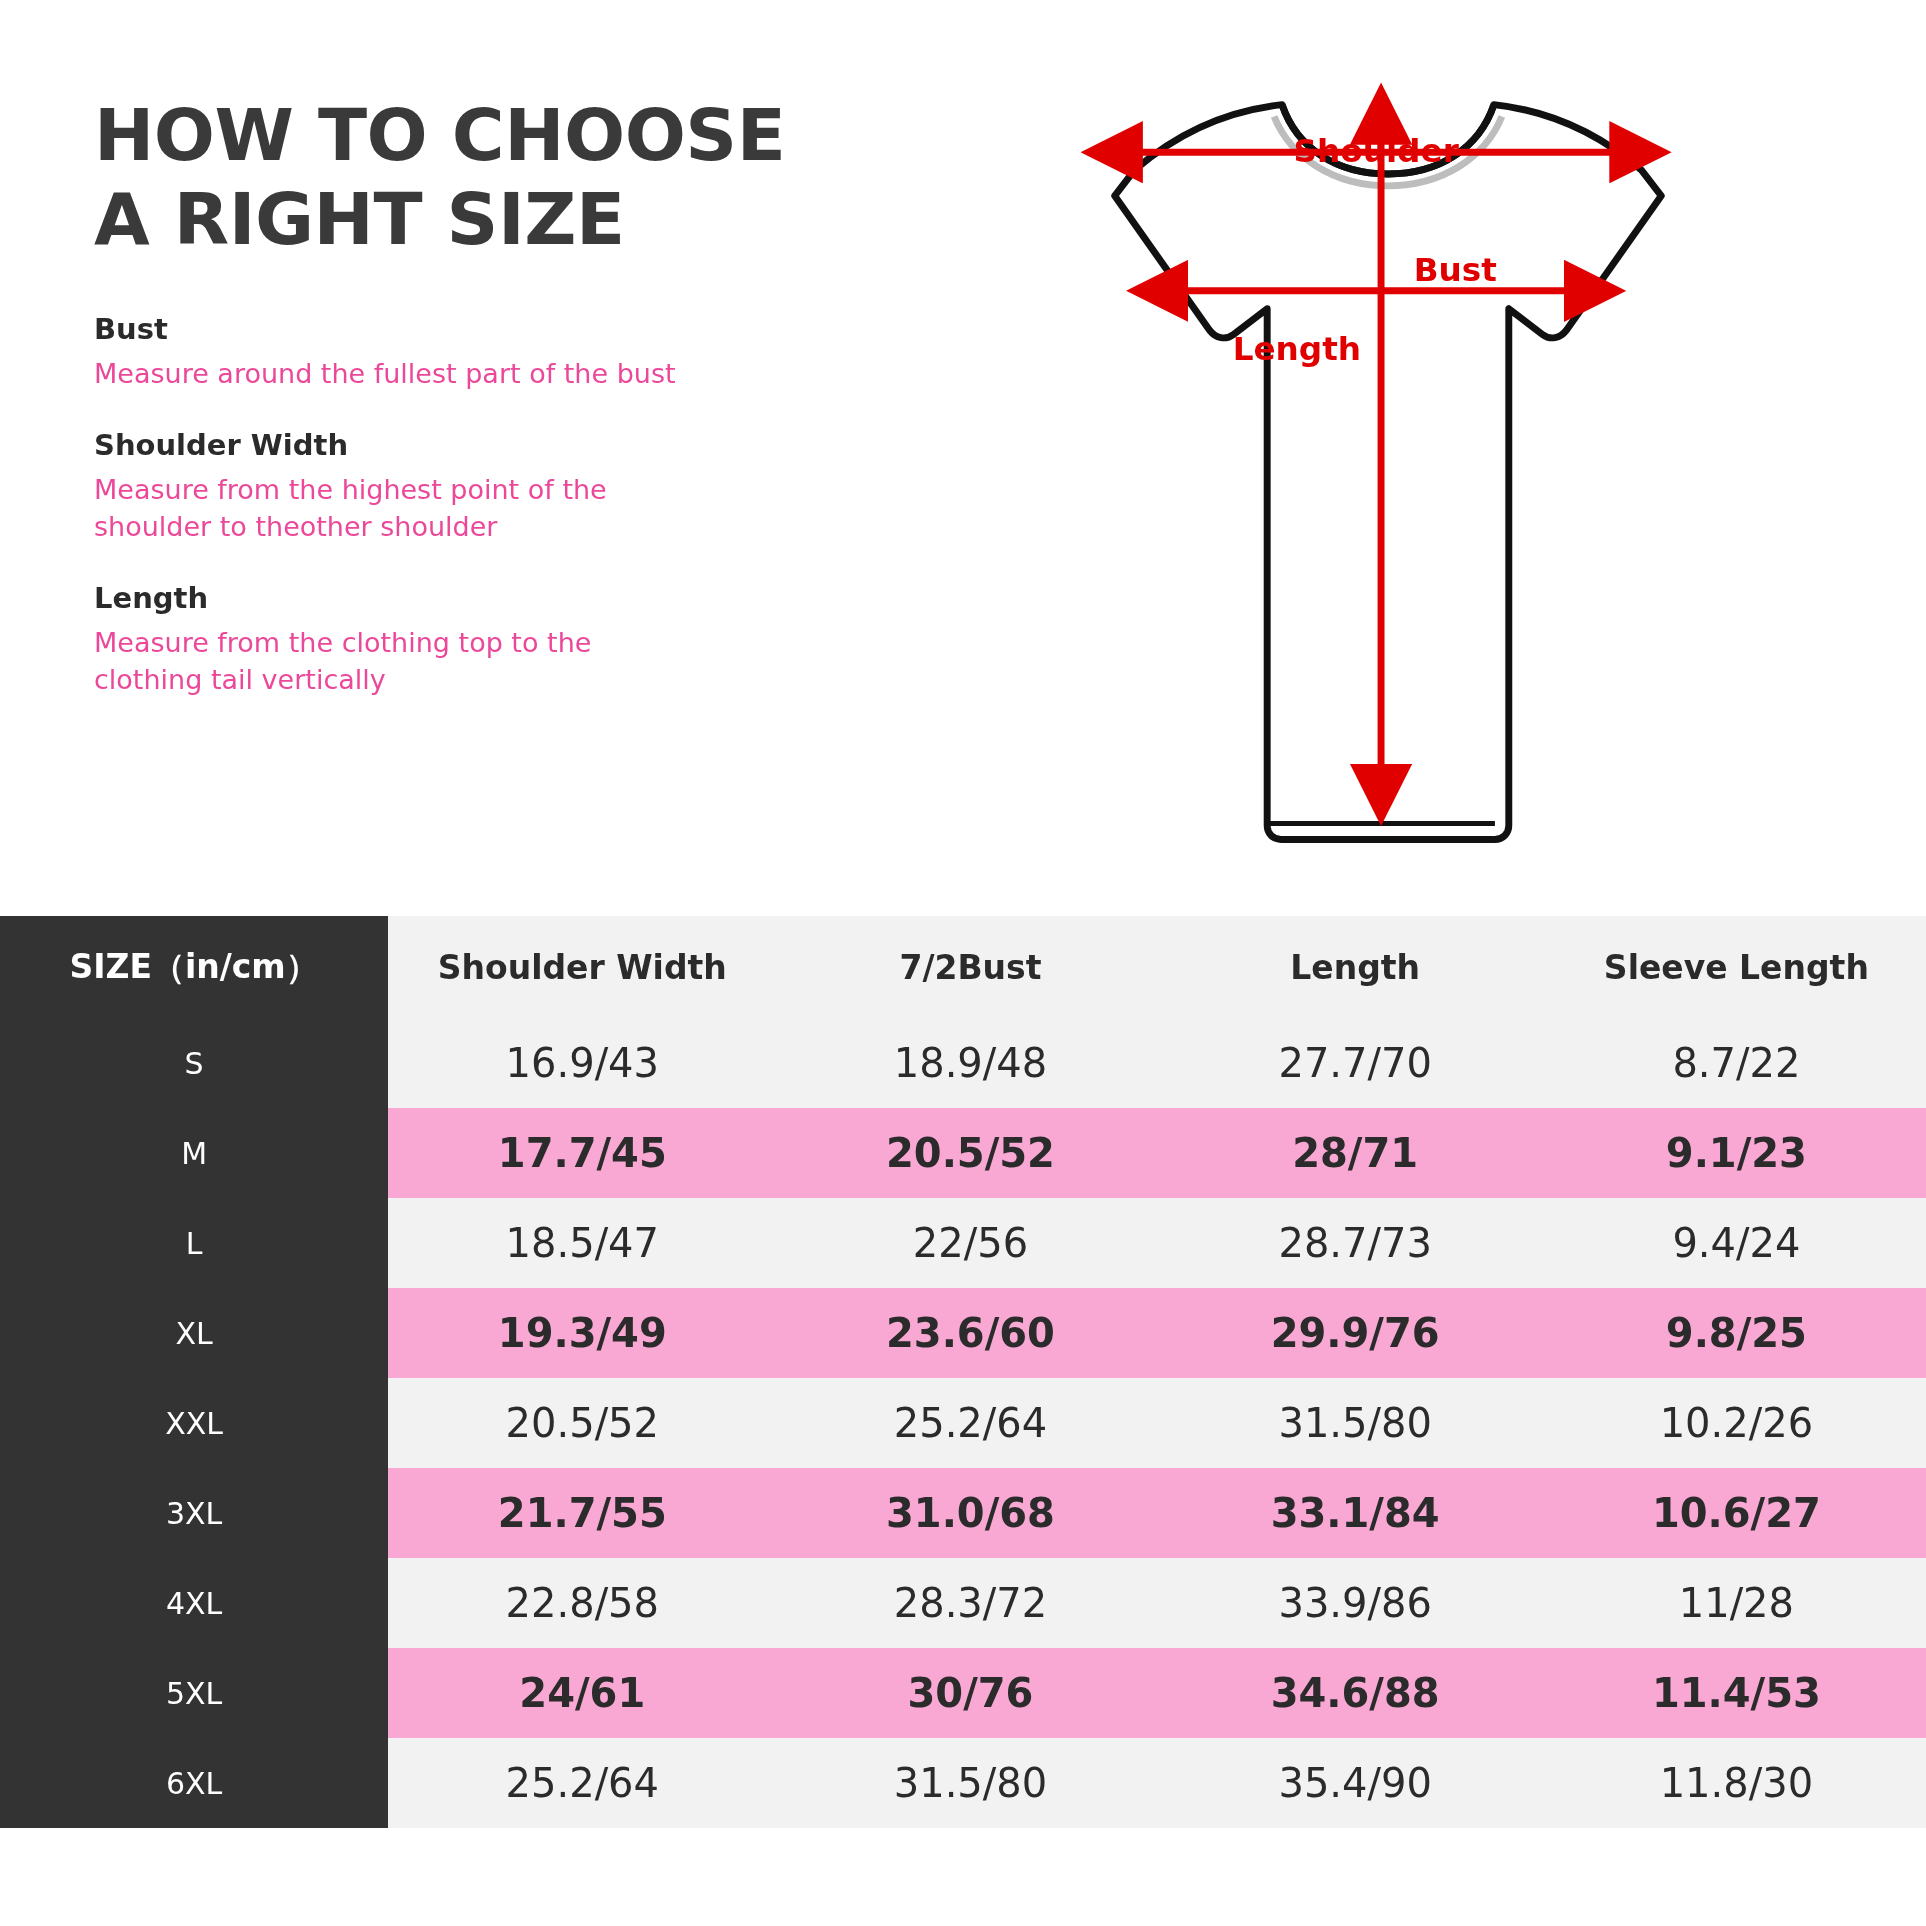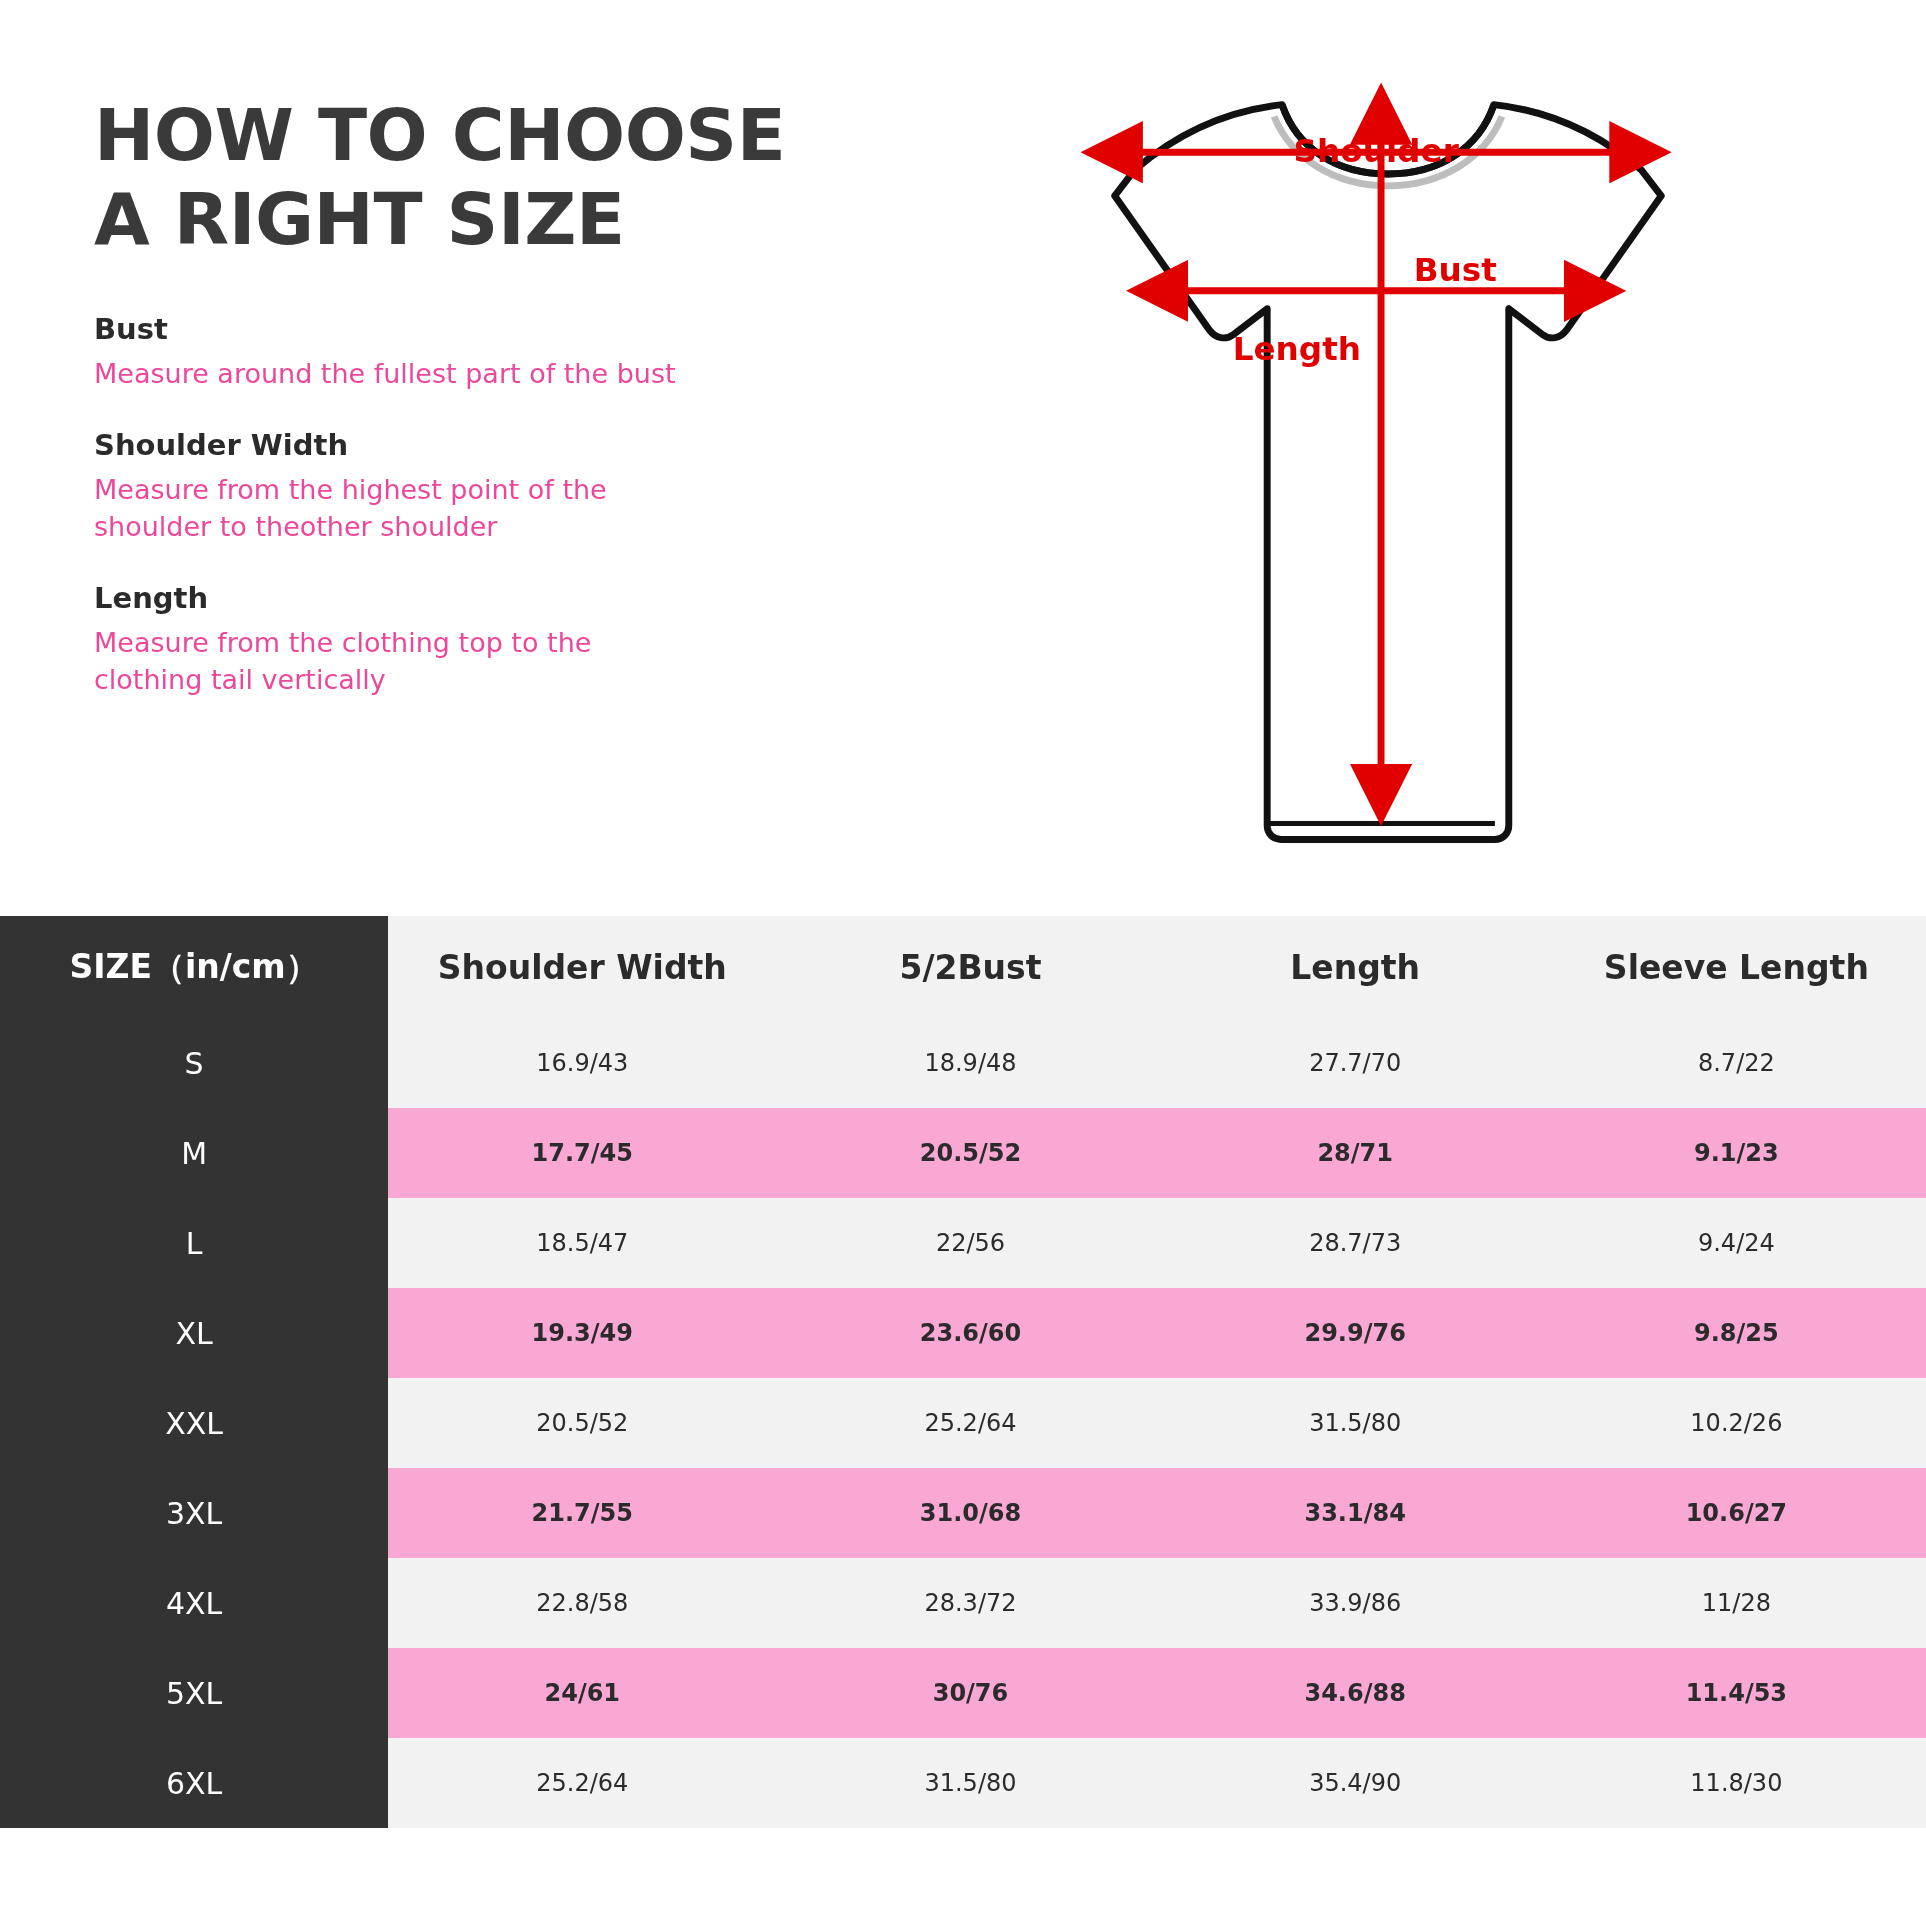--- a/index.html
+++ b/index.html
@@ -84,21 +84,21 @@
   }
   table.size-table col.c0 { width: 388px; }
   table.size-table col.c1 { width: 388px; }
   table.size-table col.c2 { width: 388px; }
   table.size-table col.c3 { width: 381px; }
   table.size-table col.c4 { width: 381px; }
 
   table.size-table th, table.size-table td {
     text-align: center;
     vertical-align: middle;
-    font-size: 24px;
+    font-size: 40px;
     color: #2b2b2b;
     height: 90px;
     padding: 0;
   }
   table.size-table thead th {
     font-weight: bold;
     font-size: 33px;
     height: 102px;
     background: #f2f2f2;
   }
@@ -208,21 +208,21 @@
         <col class="c0">
           <col class="c1">
           <col class="c2">
           <col class="c3">
           <col class="c4">
       </colgroup>
       <thead>
         <tr>
           <th class="size-head">SIZE（in/cm）</th>
           <th>Shoulder Width</th>
-          <th>5/2Bust</th>
+          <th>7/2Bust</th>
           <th>Length</th>
           <th>Sleeve Length</th>
         </tr>
       </thead>
       <tbody>
         <tr>
           <td class="size-cell">S</td>
           <td class="data-cell">16.9/43</td>
           <td class="data-cell">18.9/48</td>
           <td class="data-cell">27.7/70</td>

